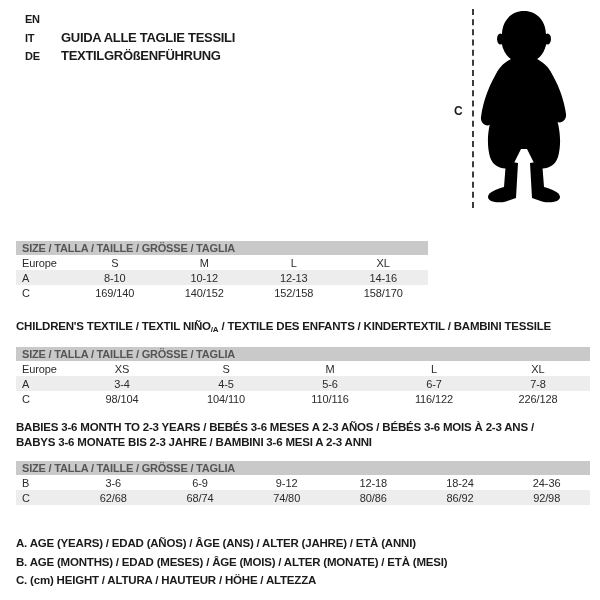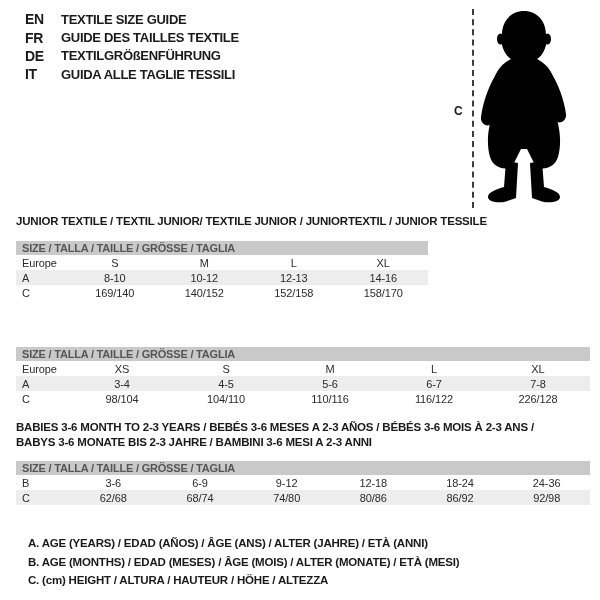--- a/index.html
+++ b/index.html
@@ -4,86 +4,80 @@
 <style>
   html,body{margin:0;padding:0;background:#fff;}
   #canvas{
     position:relative;width:600px;height:600px;background:#ffffff;
     font-family:"Liberation Sans","DejaVu Sans",sans-serif;
     color:#1a1a1a;overflow:hidden;
   }
   
   .lang-block{position:absolute;left:25px;top:10px;}
   .lang-row{display:flex;height:18.4px;align-items:center;}
-  .lang-code{width:36px;font-size:14px;font-weight:700;letter-spacing:-0.3px;}
+  .lang-code{width:36px;font-size:11px;font-weight:700;letter-spacing:-0.3px;}
   .lang-label{font-size:13px;font-weight:700;letter-spacing:-0.3px;}
   
   .height-line{position:absolute;left:472px;top:9px;height:199px;width:0;
     border-left:2px dashed #3c3c3c;}
   .height-label{position:absolute;left:454px;top:104px;font-size:12px;font-weight:700;}
   .baby-svg{position:absolute;left:480px;top:9px;}
   
   .sec-title{position:absolute;left:16px;font-size:11.5px;font-weight:700;
     letter-spacing:-0.2px;white-space:nowrap;}
   .sec-title .tsub{font-size:8px;vertical-align:-2px;}
   
   table.size-table{position:absolute;left:16px;border-collapse:collapse;
     table-layout:fixed;font-size:11px;letter-spacing:-0.1px;}
   table.size-table td{padding:0;height:15px;text-align:center;vertical-align:middle;
     white-space:nowrap;overflow:hidden;color:#2b2b2b;margin-left:46px;}
   table.size-table tr.bar-row td{background:#c9c9c9;color:#555555;font-weight:700;
     text-align:left;padding-left:6px;height:14px;letter-spacing:-0.2px;}
   table.size-table td.lbl{text-align:left;padding-left:6px;color:#2b2b2b;}
   table.size-table tr.alt td{background:#ededed;}
   
-  .notes{position:absolute;left:16px;top:534px;margin-left:12px;}
+  .notes{position:absolute;left:16px;top:534px;}
   .note-line{font-size:11.5px;font-weight:700;letter-spacing:-0.2px;height:18.4px;
     display:flex;align-items:center;white-space:nowrap;}
 </style>
 </head>
 <body>
 
 <div id="canvas">
 
   <div class="lang-block">
     <div class="lang-row">
       <span class="lang-code">EN</span>
-      <span class="lang-label">TEXTILE SIZE GUIDE</span>
     </div>
     <div class="lang-row">
-      <span class="lang-code">FR</span>
-      <span class="lang-label">GUIDE DES TAILLES TEXTILE</span>
+      <span class="lang-code">IT</span>
+      <span class="lang-label">GUIDA ALLE TAGLIE TESSILI</span>
     </div>
     <div class="lang-row">
       <span class="lang-code">DE</span>
       <span class="lang-label">TEXTILGRÖßENFÜHRUNG</span>
-    </div>
-    <div class="lang-row">
-      <span class="lang-code">IT</span>
-      <span class="lang-label">GUIDA ALLE TAGLIE TESSILI</span>
     </div>
   </div>
 
   <div class="height-line"></div>
   <div class="height-label">C</div>
   <svg class="baby-svg" viewBox="0 0 88 196" width="88" height="196" aria-hidden="true">
     <g fill="#000000">
       <path d="M44 2 C31 2 22 12 22 26 C19 26 18 31 21.5 33.5 C23 43 28 49.5 35 52.5 L53 52.5 C60 49.5 65 43 66.5 33.5 C70 31 69 26 66 26 C66 12 57 2 44 2 Z"></path>
       <ellipse cx="20.5" cy="30" rx="3.5" ry="5.5"></ellipse>
       <ellipse cx="67.5" cy="30" rx="3.5" ry="5.5"></ellipse>
       <path d="M35 48 C26 52 18 58 15 68 C11 80 10 95 12 108 L76 108 C78 95 77 80 73 68 C70 58 62 52 53 48 Z"></path>
       <path d="M18 62 C10 74 3 92 1 108 C0 115 8 119.5 12 114 C18 103 22 88 26 74 Z"></path>
       <path d="M70 62 C78 74 84 90 86 105 C87 112 79 116.5 75 111 C70 101 66 87 62 74 Z"></path>
       <path d="M14 102 C8 116 6 134 10 148 C13 158 24 162 32 158 L41 140 L47 140 L56 158 C64 162 75 158 78 148 C82 134 80 116 74 102 Z"></path>
       <path d="M26 152 L24 178 C17 180 8 183 8 188 C8 193 18 194.5 26 192.5 L36 189 L38 154 Z"></path>
       <path d="M62 152 L64 178 C71 180 80 183 80 188 C80 193 70 194.5 62 192.5 L52 189 L50 154 Z"></path>
     </g>
   </svg>
 
-  <div class="sec-title" style="top:215px">JUNIOR TEXTILE / TEXTIL JUNIOR/ TEXTILE JUNIOR / JUNIORTEXTIL / JUNIOR TESSILE</div>
 
   <table class="size-table" style="top:241px;width:412px">
     <colgroup>
         <col style="width:54px">
         <col>
         <col>
         <col>
         <col>
       </colgroup>
     <tbody>
@@ -107,20 +101,23 @@
     <tr>
       <td class="lbl">C</td>
       <td>169/140</td>
       <td>140/152</td>
       <td>152/158</td>
       <td>158/170</td>
     </tr>
   </tbody>
     </table>
 
+  <div class="sec-title" style="top:320px">
+    <span>CHILDREN'S TEXTILE / TEXTIL NIÑO</span><span class="tsub">/A</span><span> / TEXTILE DES ENFANTS / KINDERTEXTIL / BAMBINI TESSILE</span>
+  </div>
 
   <table class="size-table" style="top:347px;width:574px">
     <colgroup>
         <col style="width:54px">
         <col>
         <col>
         <col>
         <col>
         <col>
       </colgroup>

